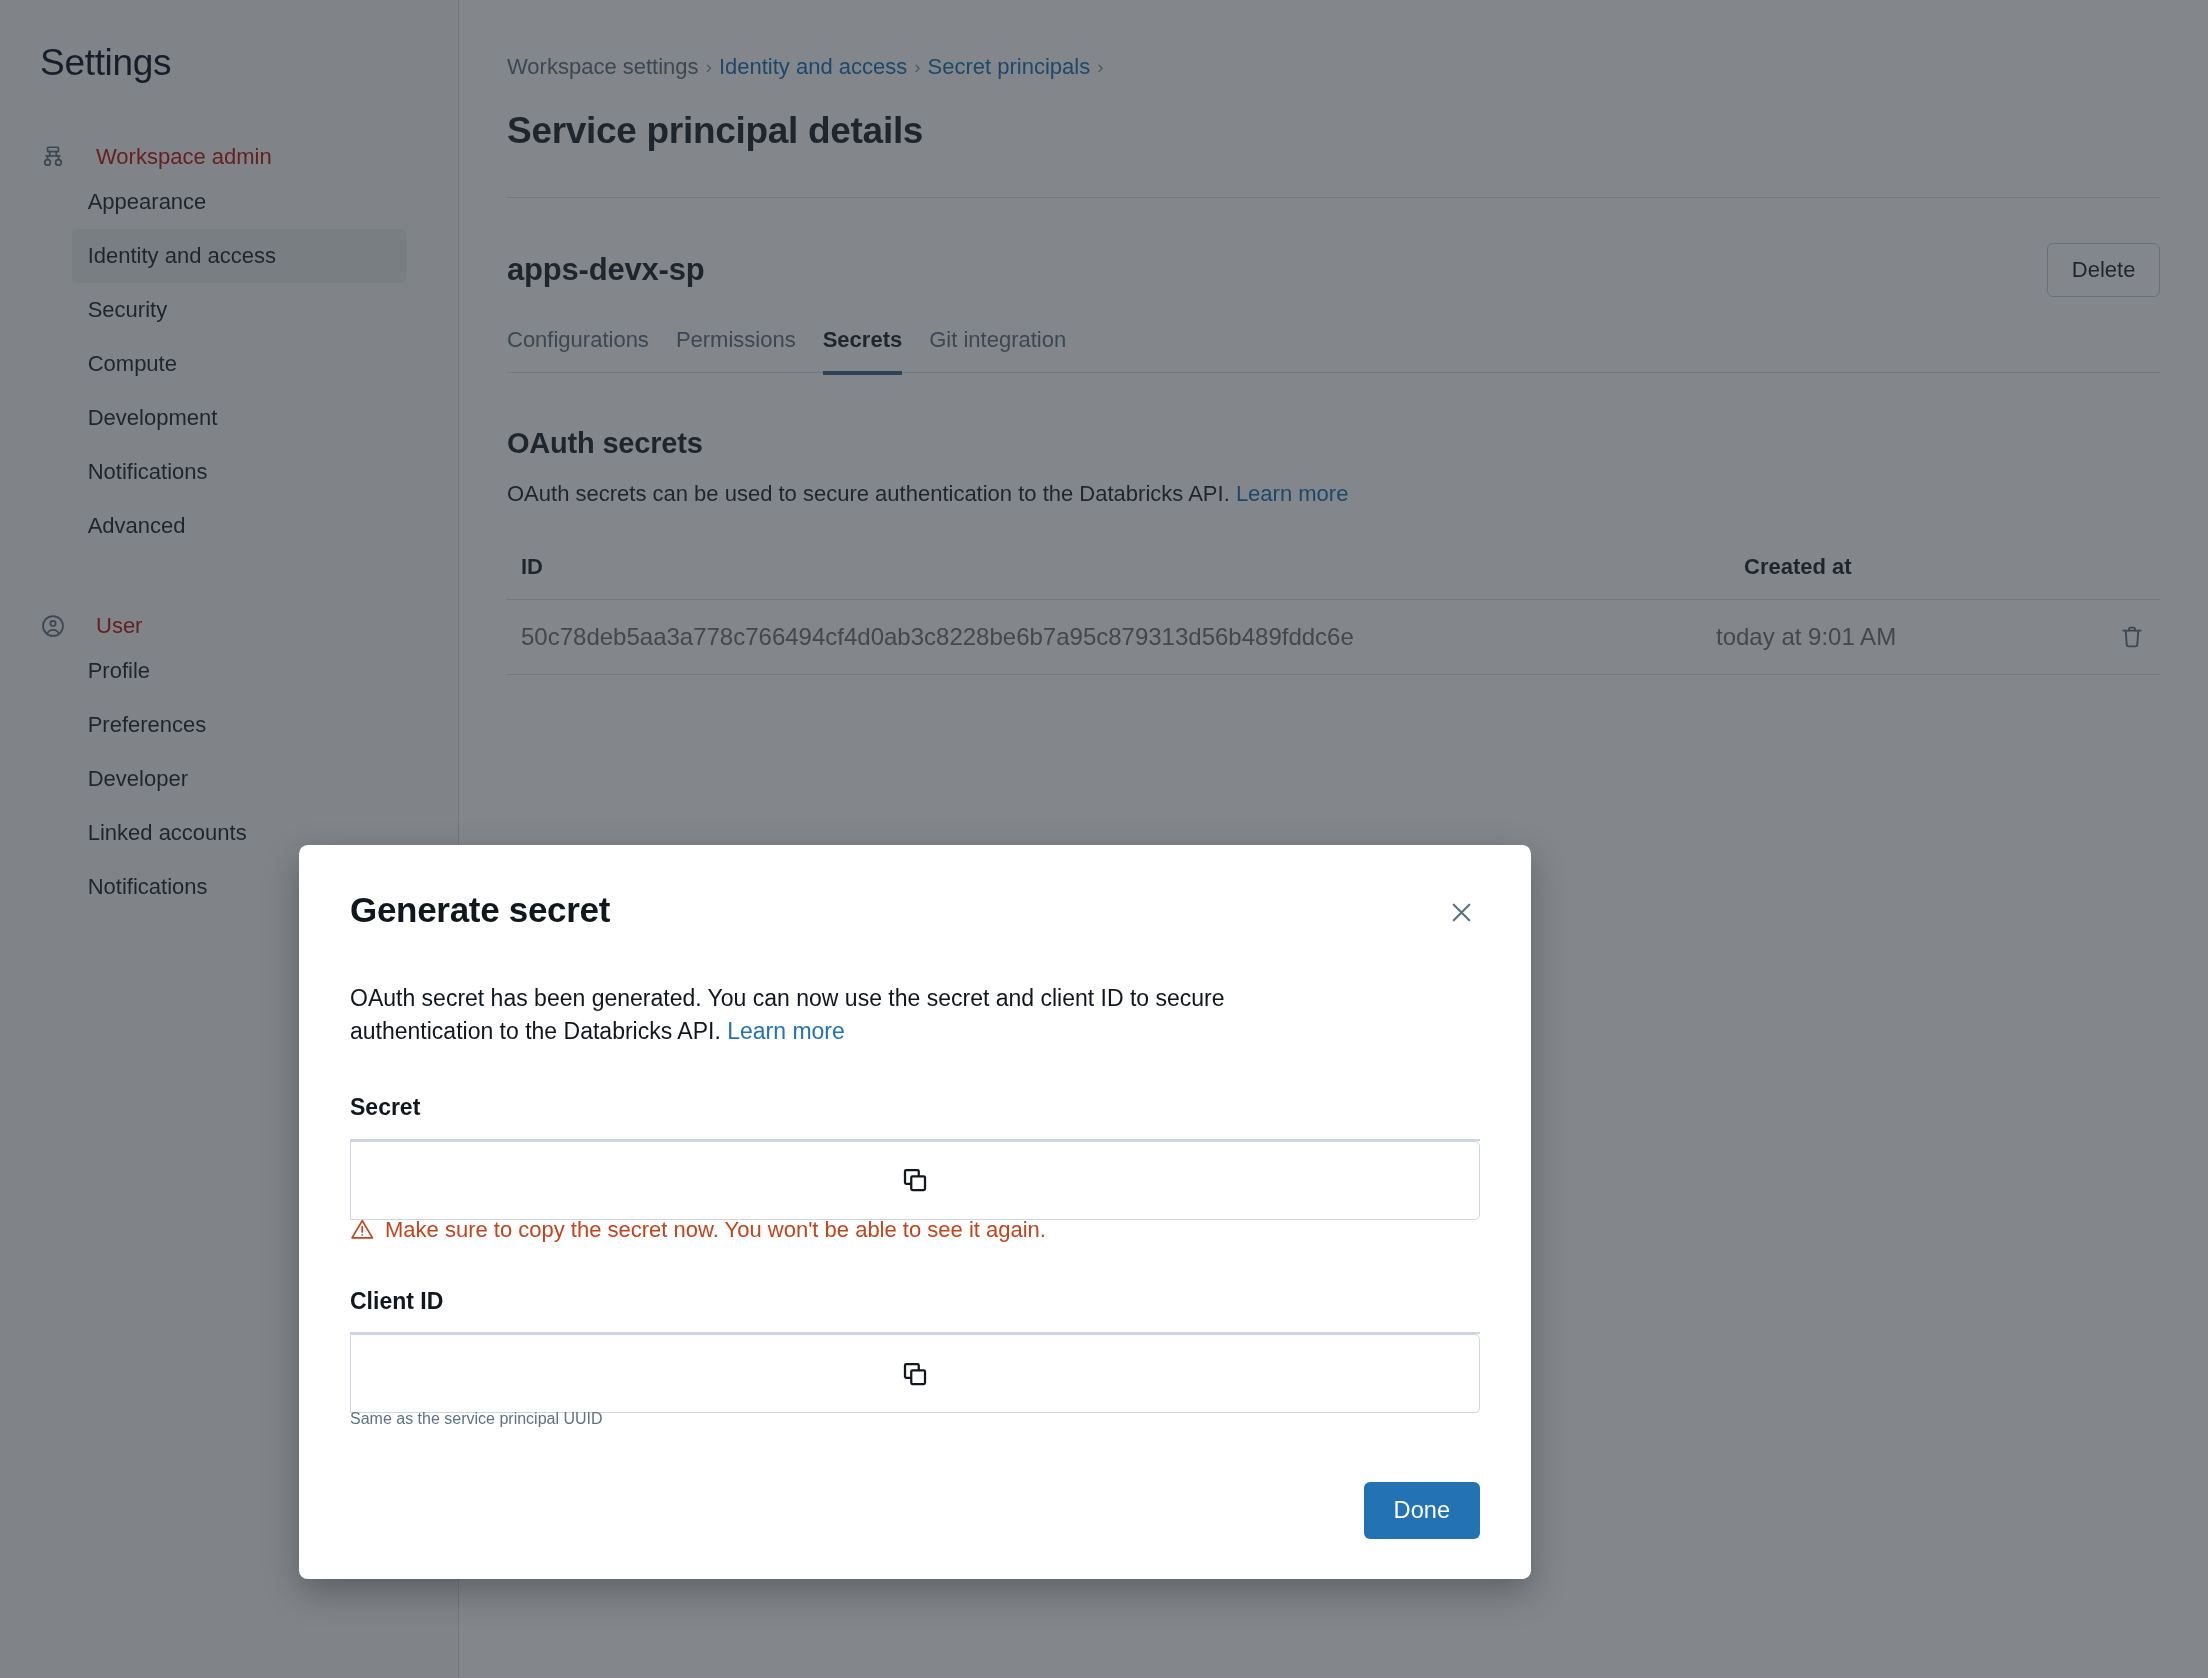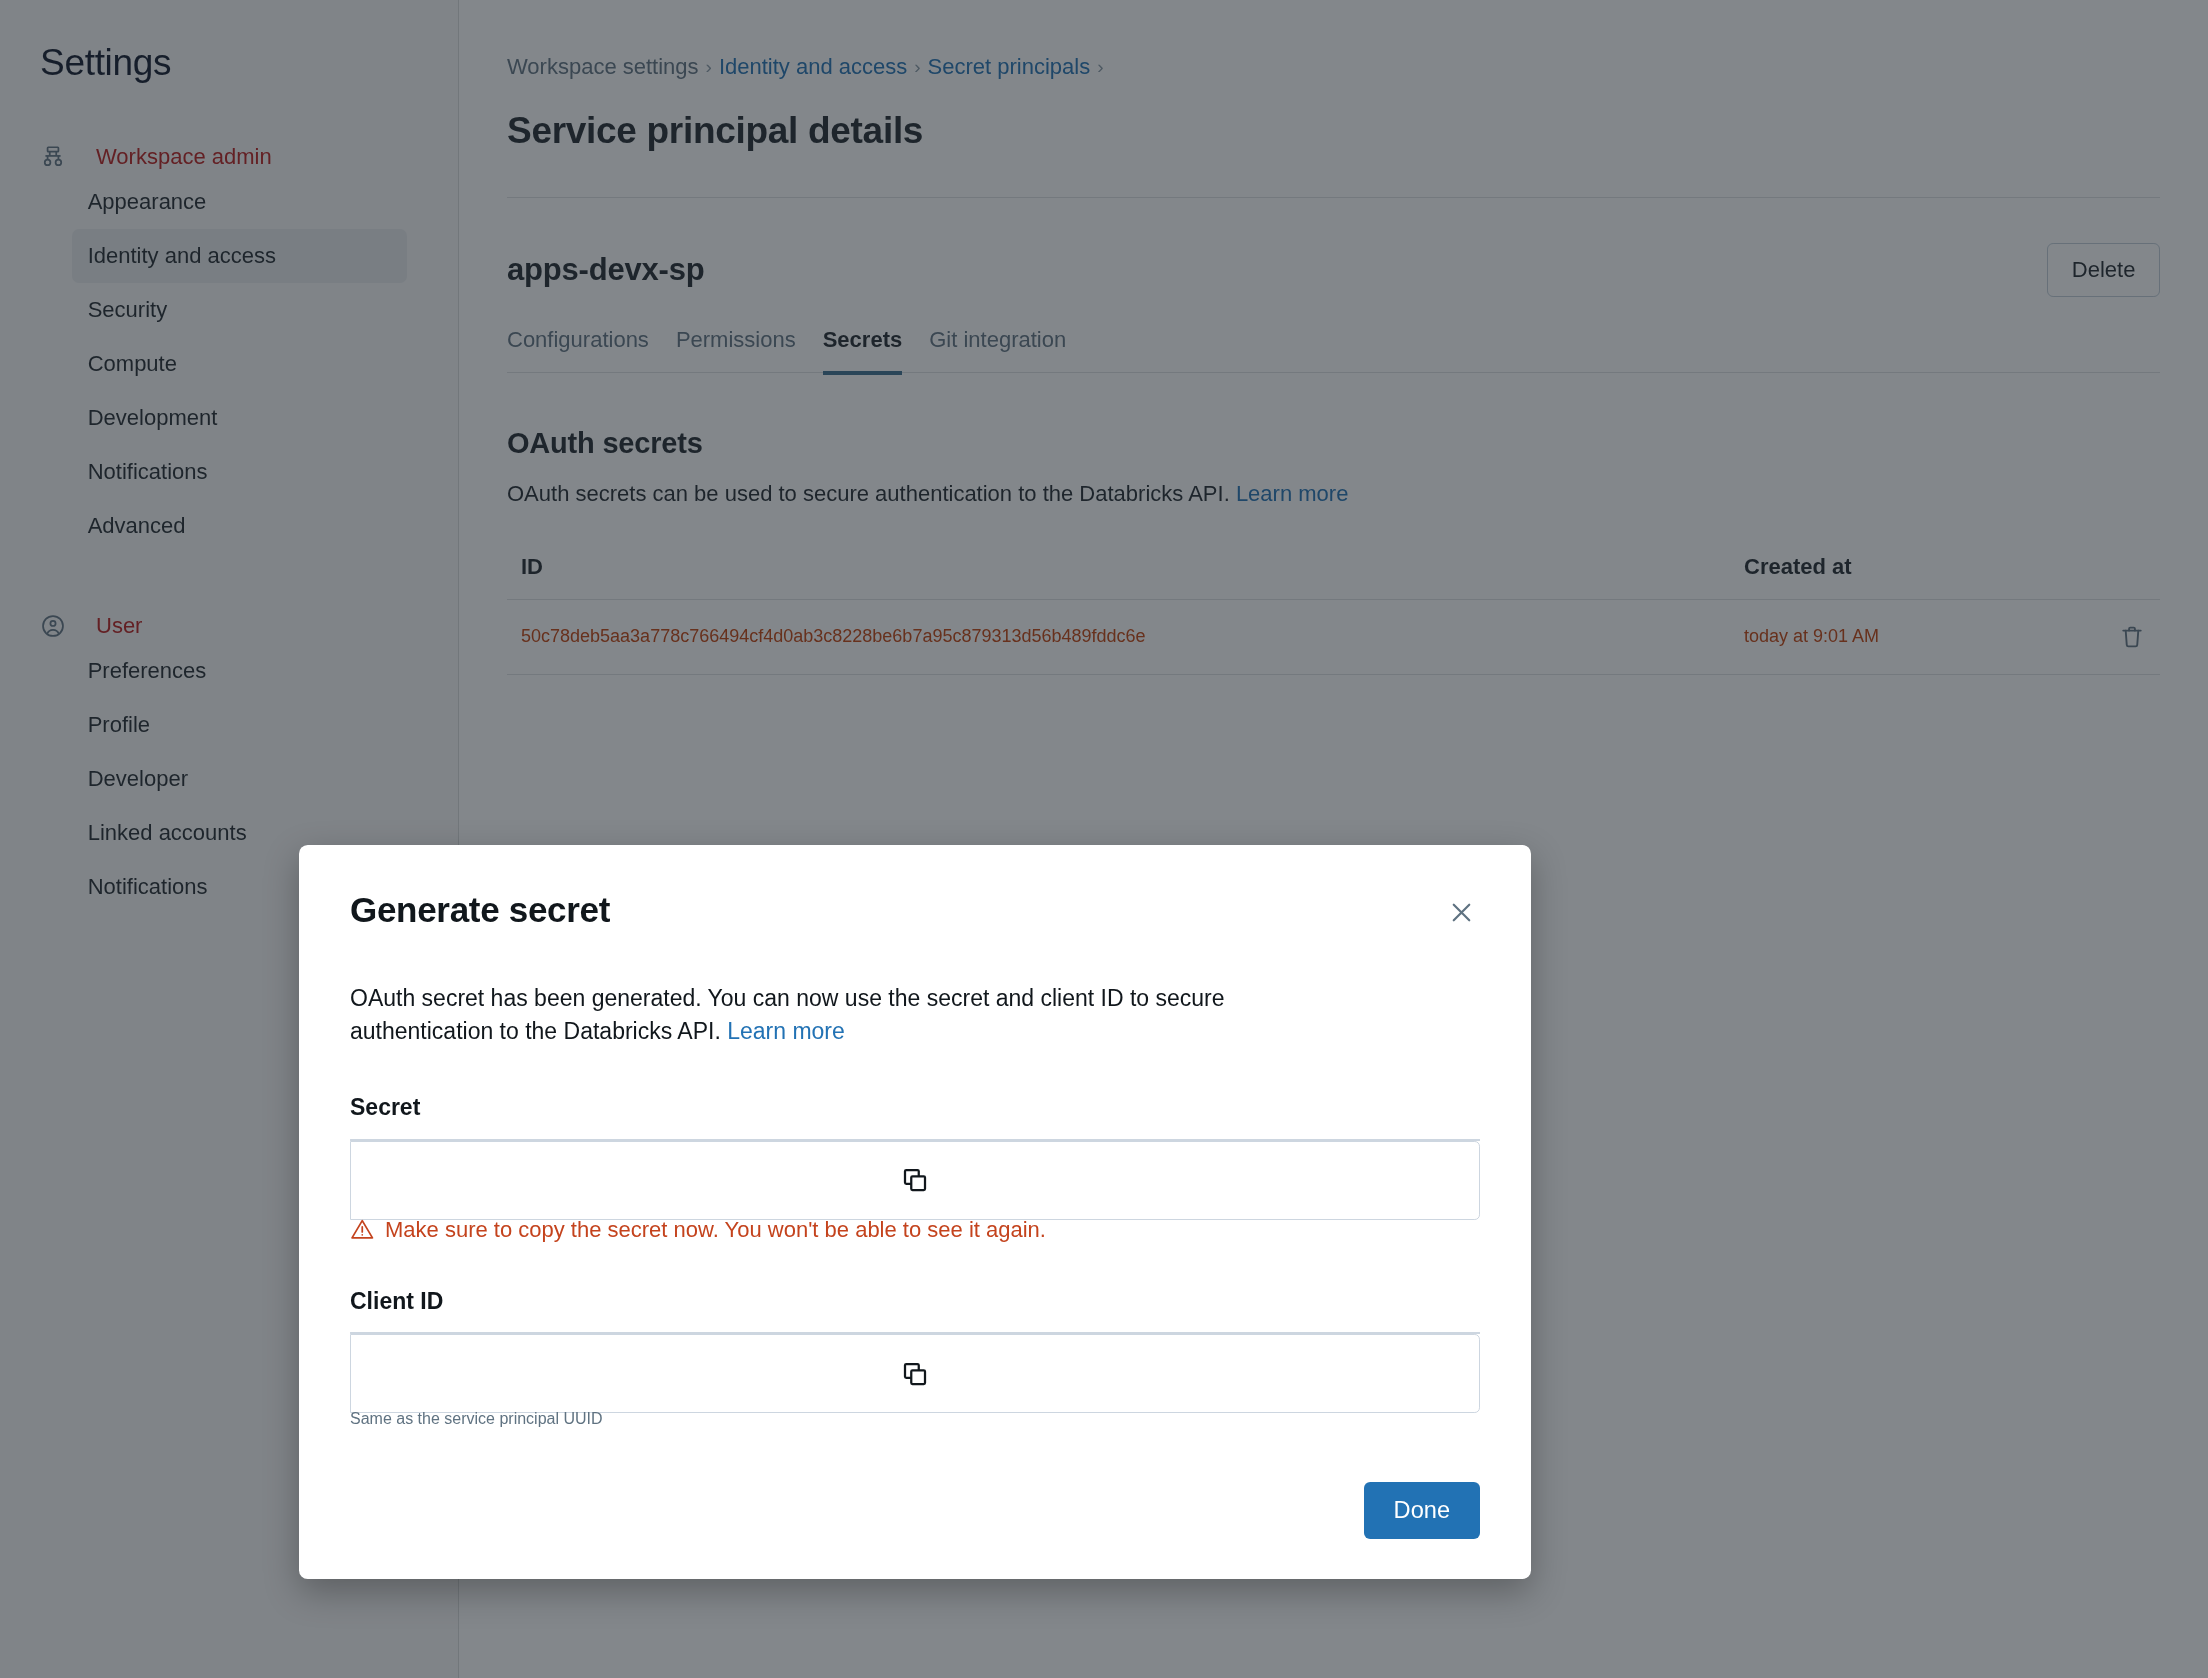--- a/index.html
+++ b/index.html
@@ -194,24 +194,25 @@
     font-size: 22px;
     font-weight: 700;
     color: #1f272d;
     padding: 0 14px 19px 14px;
     border-bottom: 0.9px solid #dde1e3;
   }
 
   .tbl-row {
     display: flex;
     align-items: center;
-    font-size: 18px;
-    color: #c2410c;
+    font-size: 24px;
+    color: #737373;
     padding: 23px 14px 23px 14px;
     border-bottom: 0.9px solid #dde1e3;
+    gap: 28px;
   }
 
   .col-id { flex: 1 1 auto; min-width: 0; }
   .col-created { flex: 0 0 341px; }
   .col-action {
     flex: 0 0 61px;
     display: flex;
     justify-content: flex-end;
     color: #5f7281;
     cursor: pointer;
@@ -398,24 +399,24 @@
         <svg width="26" height="26" viewBox="0 0 24 24" fill="none" stroke="currentColor" stroke-width="1.6">
           <circle cx="12" cy="12" r="9.2"></circle>
           <circle cx="12" cy="9.6" r="2.4"></circle>
           <path d="M6.6 19.2a5.8 5.8 0 0 1 10.8 0"></path>
         </svg>
       </span>
       <span>User</span>
     </div>
 
     <div class="nav-item">
+      <span>Profile</span>
+    </div>
+    <div class="nav-item">
       <span>Preferences</span>
-    </div>
-    <div class="nav-item">
-      <span>Profile</span>
     </div>
     <div class="nav-item">
       <span>Developer</span>
     </div>
     <div class="nav-item">
       <span>Linked accounts</span>
     </div>
     <div class="nav-item">
       <span>Notifications</span>
     </div>

